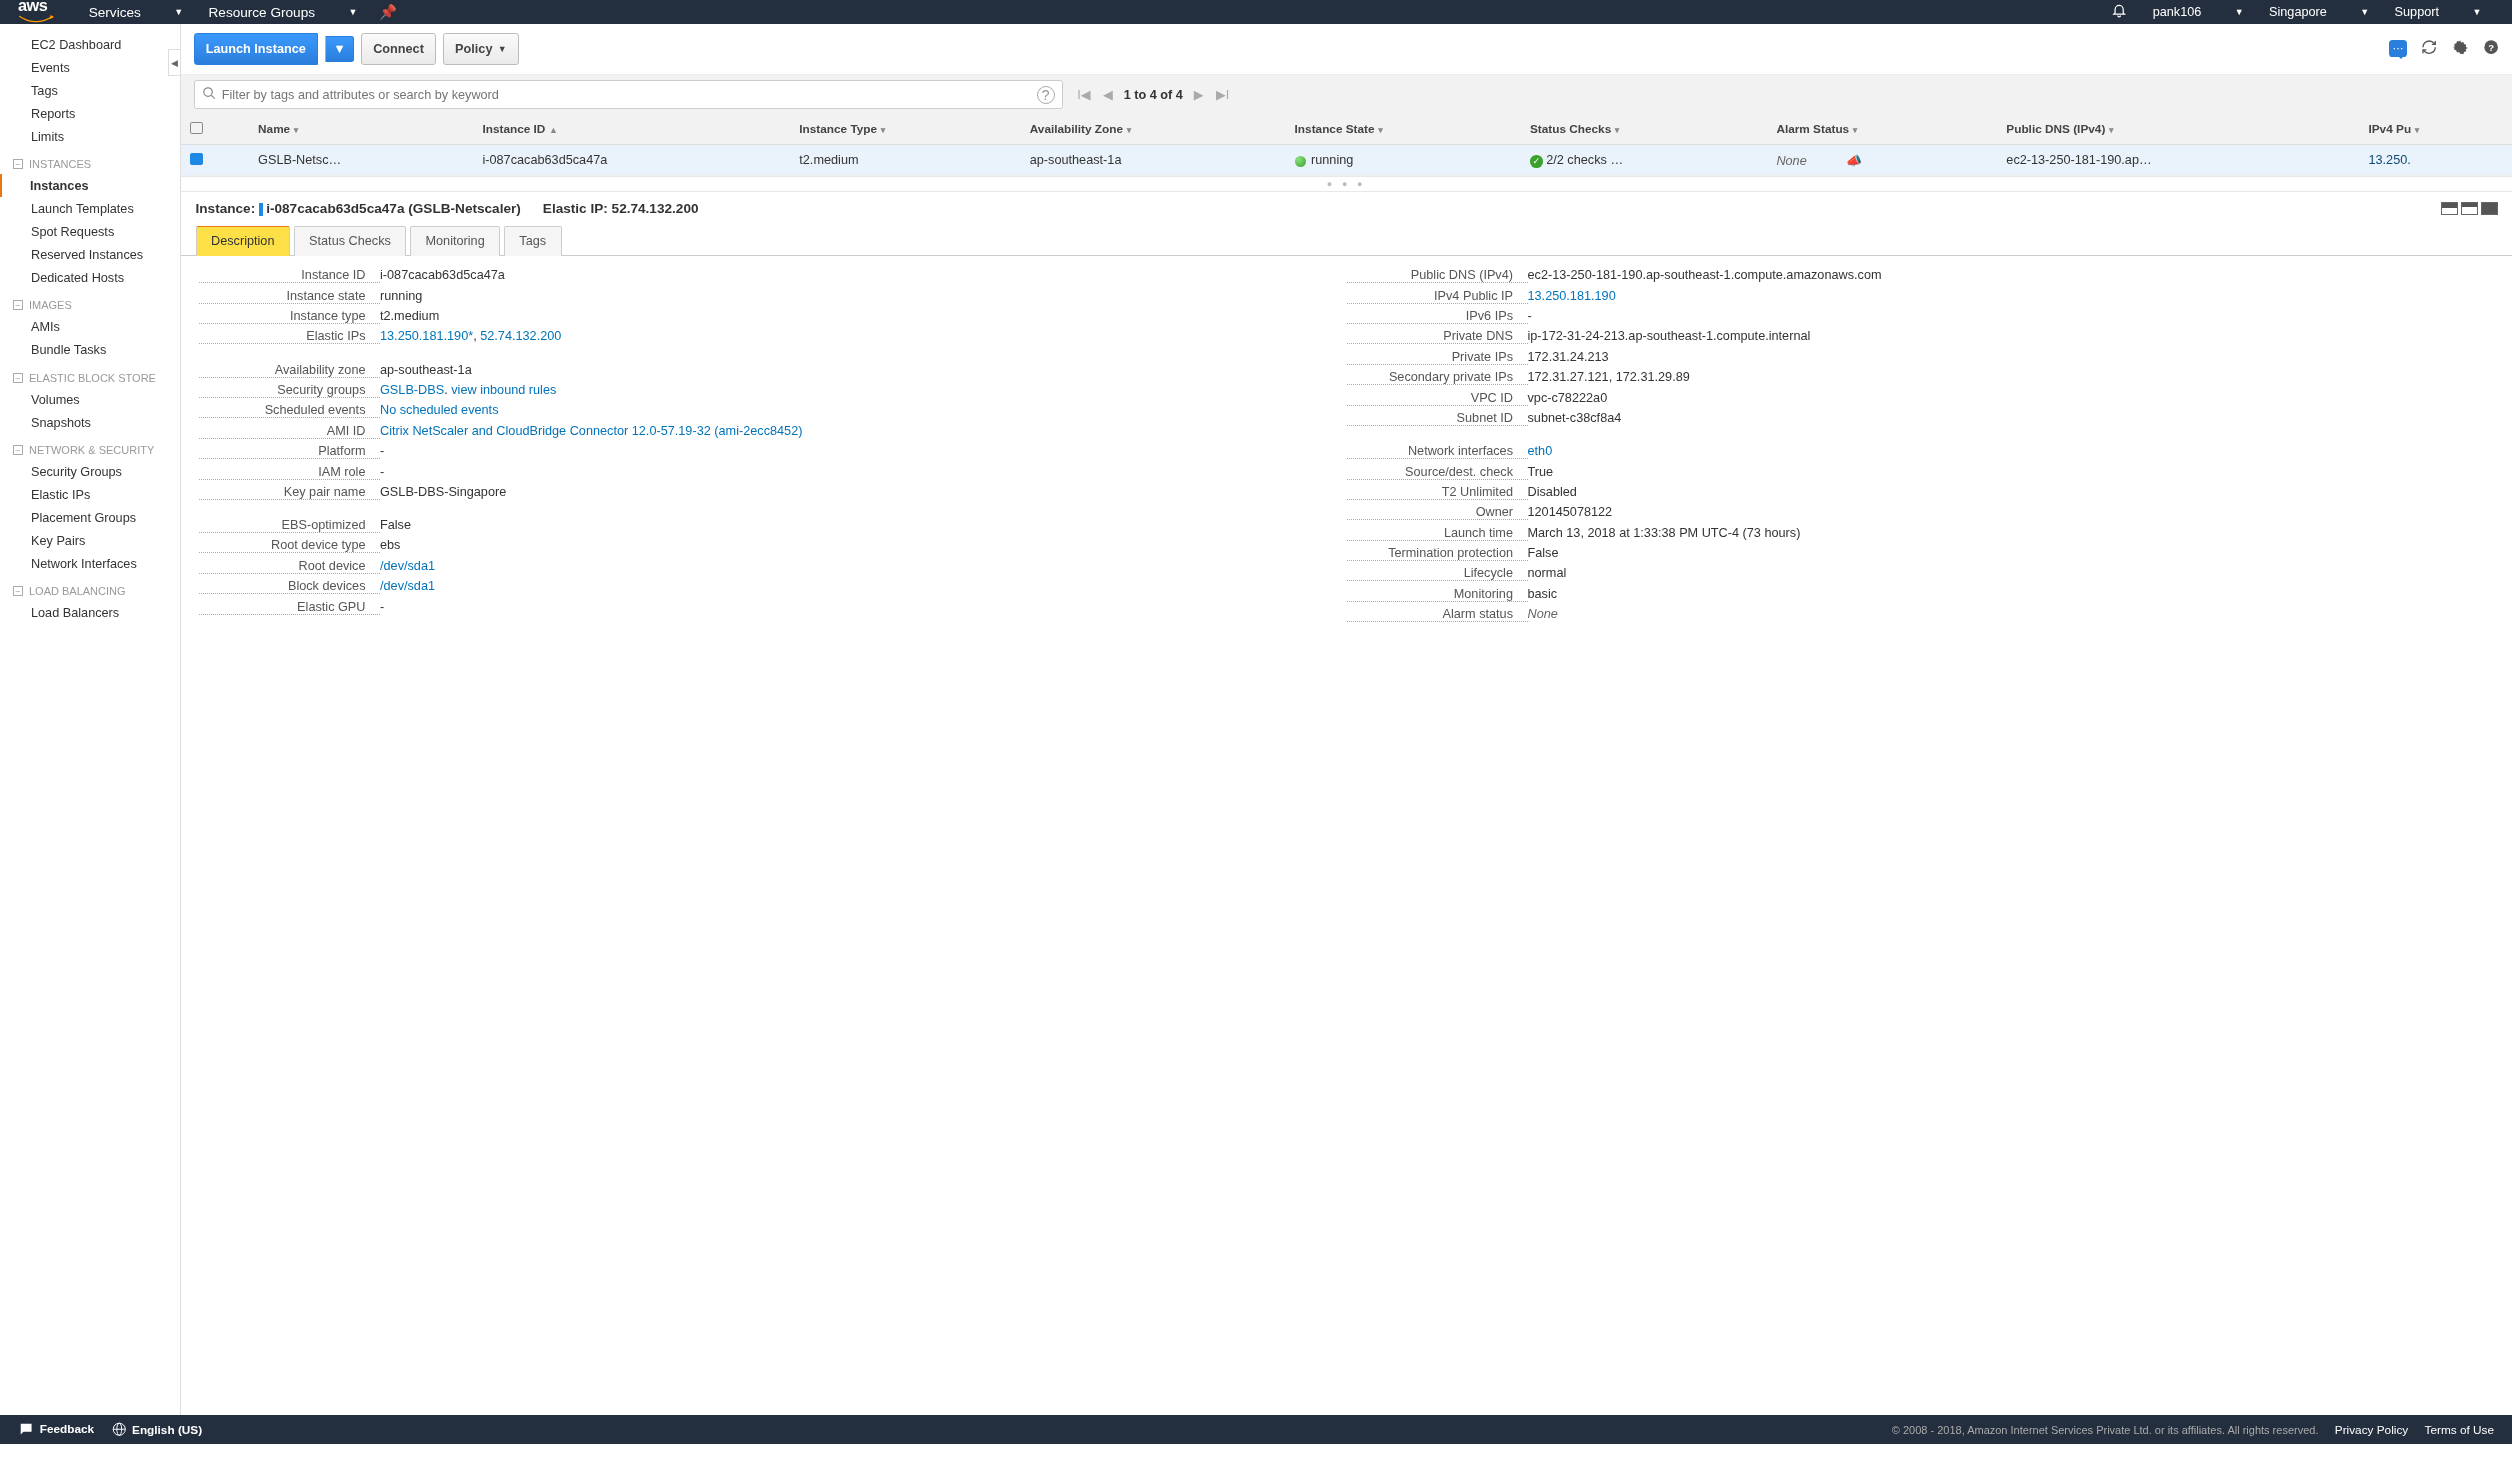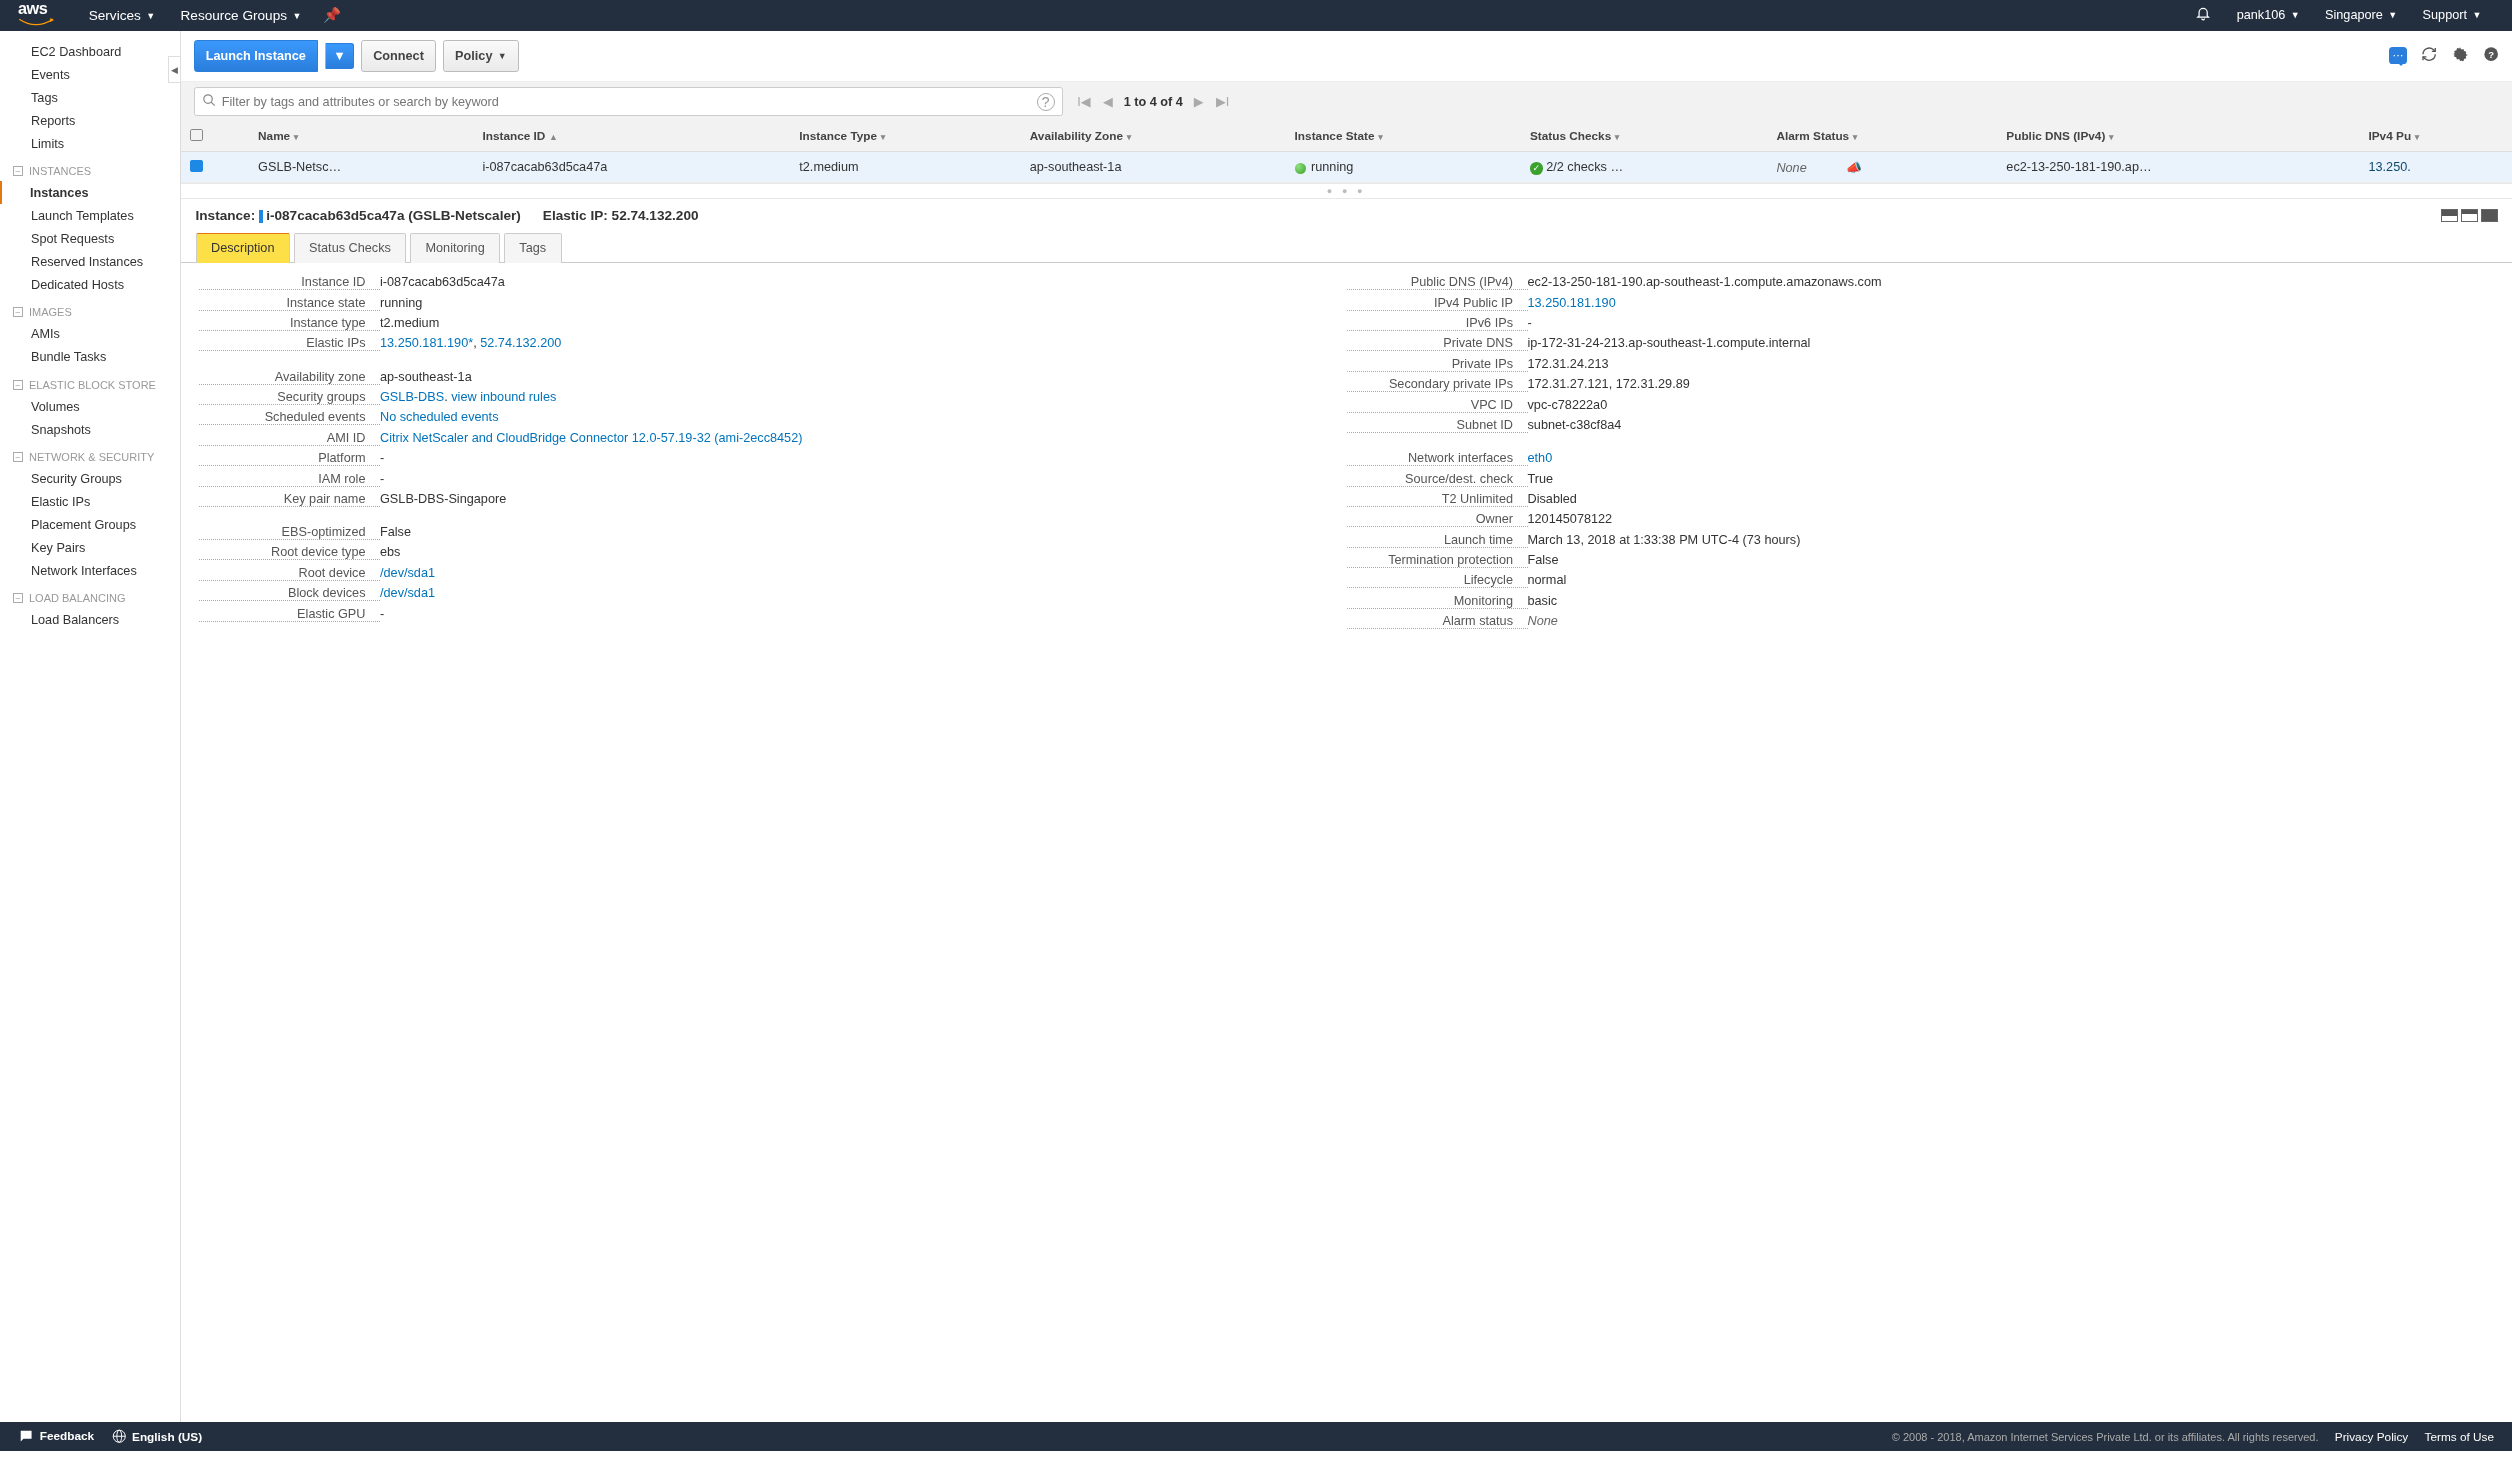--- a/index.html
+++ b/index.html
@@ -1,24 +1,24 @@
 <!DOCTYPE html>
 <html style="font-size:14.5px"><head>
 <meta charset="utf-8">
 <style>
 * { box-sizing: border-box; margin: 0; padding: 0; }
 body { font-family: "Amazon Ember", "Helvetica Neue", Arial, sans-serif; font-size: 11.8px; color: #333; background: #fff; overflow: hidden; height: 100vh; }
 a { text-decoration: none; }
 
 
-.topnav { background: #232f3e; height: 31px; display: flex; align-items: center; padding: 0 18px; color: #fff; }
+.topnav { background: #232f3e; height: 24px; display: flex; align-items: center; padding: 0 18px; color: #fff; }
 .aws-logo { font-weight: bold; color: #fff; margin-right: 22px; display: flex; align-items: center; }
 .aws-logo-text { font-size: 16.3px; font-weight: 700; letter-spacing: -0.5px; }
 .aws-swoosh { width:36px; height:11px; }
-.nav-item { display: flex; align-items: center; padding: 0 12.7px; font-size: 13.6px; font-weight: 500; cursor: pointer; }
+.nav-item { display: flex; align-items: center; padding: 0 12.7px; font-size: 13.6px; font-weight: 500; cursor: pointer; gap: 28px; }
 .nav-item .caret { margin-left: 5.4px; font-size: 9px; }
 .nav-pin { font-size: 14.5px; padding: 0 9px; opacity: 0.8; }
 .nav-spacer { flex: 1; }
 .nav-right { display: flex; align-items: center; }
 .nav-right .nav-item { font-size: 12.7px; }
 .bell { font-size: 16.3px; padding: 0 12.7px; }
 
 
 .main-wrap { display: flex; height: calc(100vh - 40px - 29px); }
 

